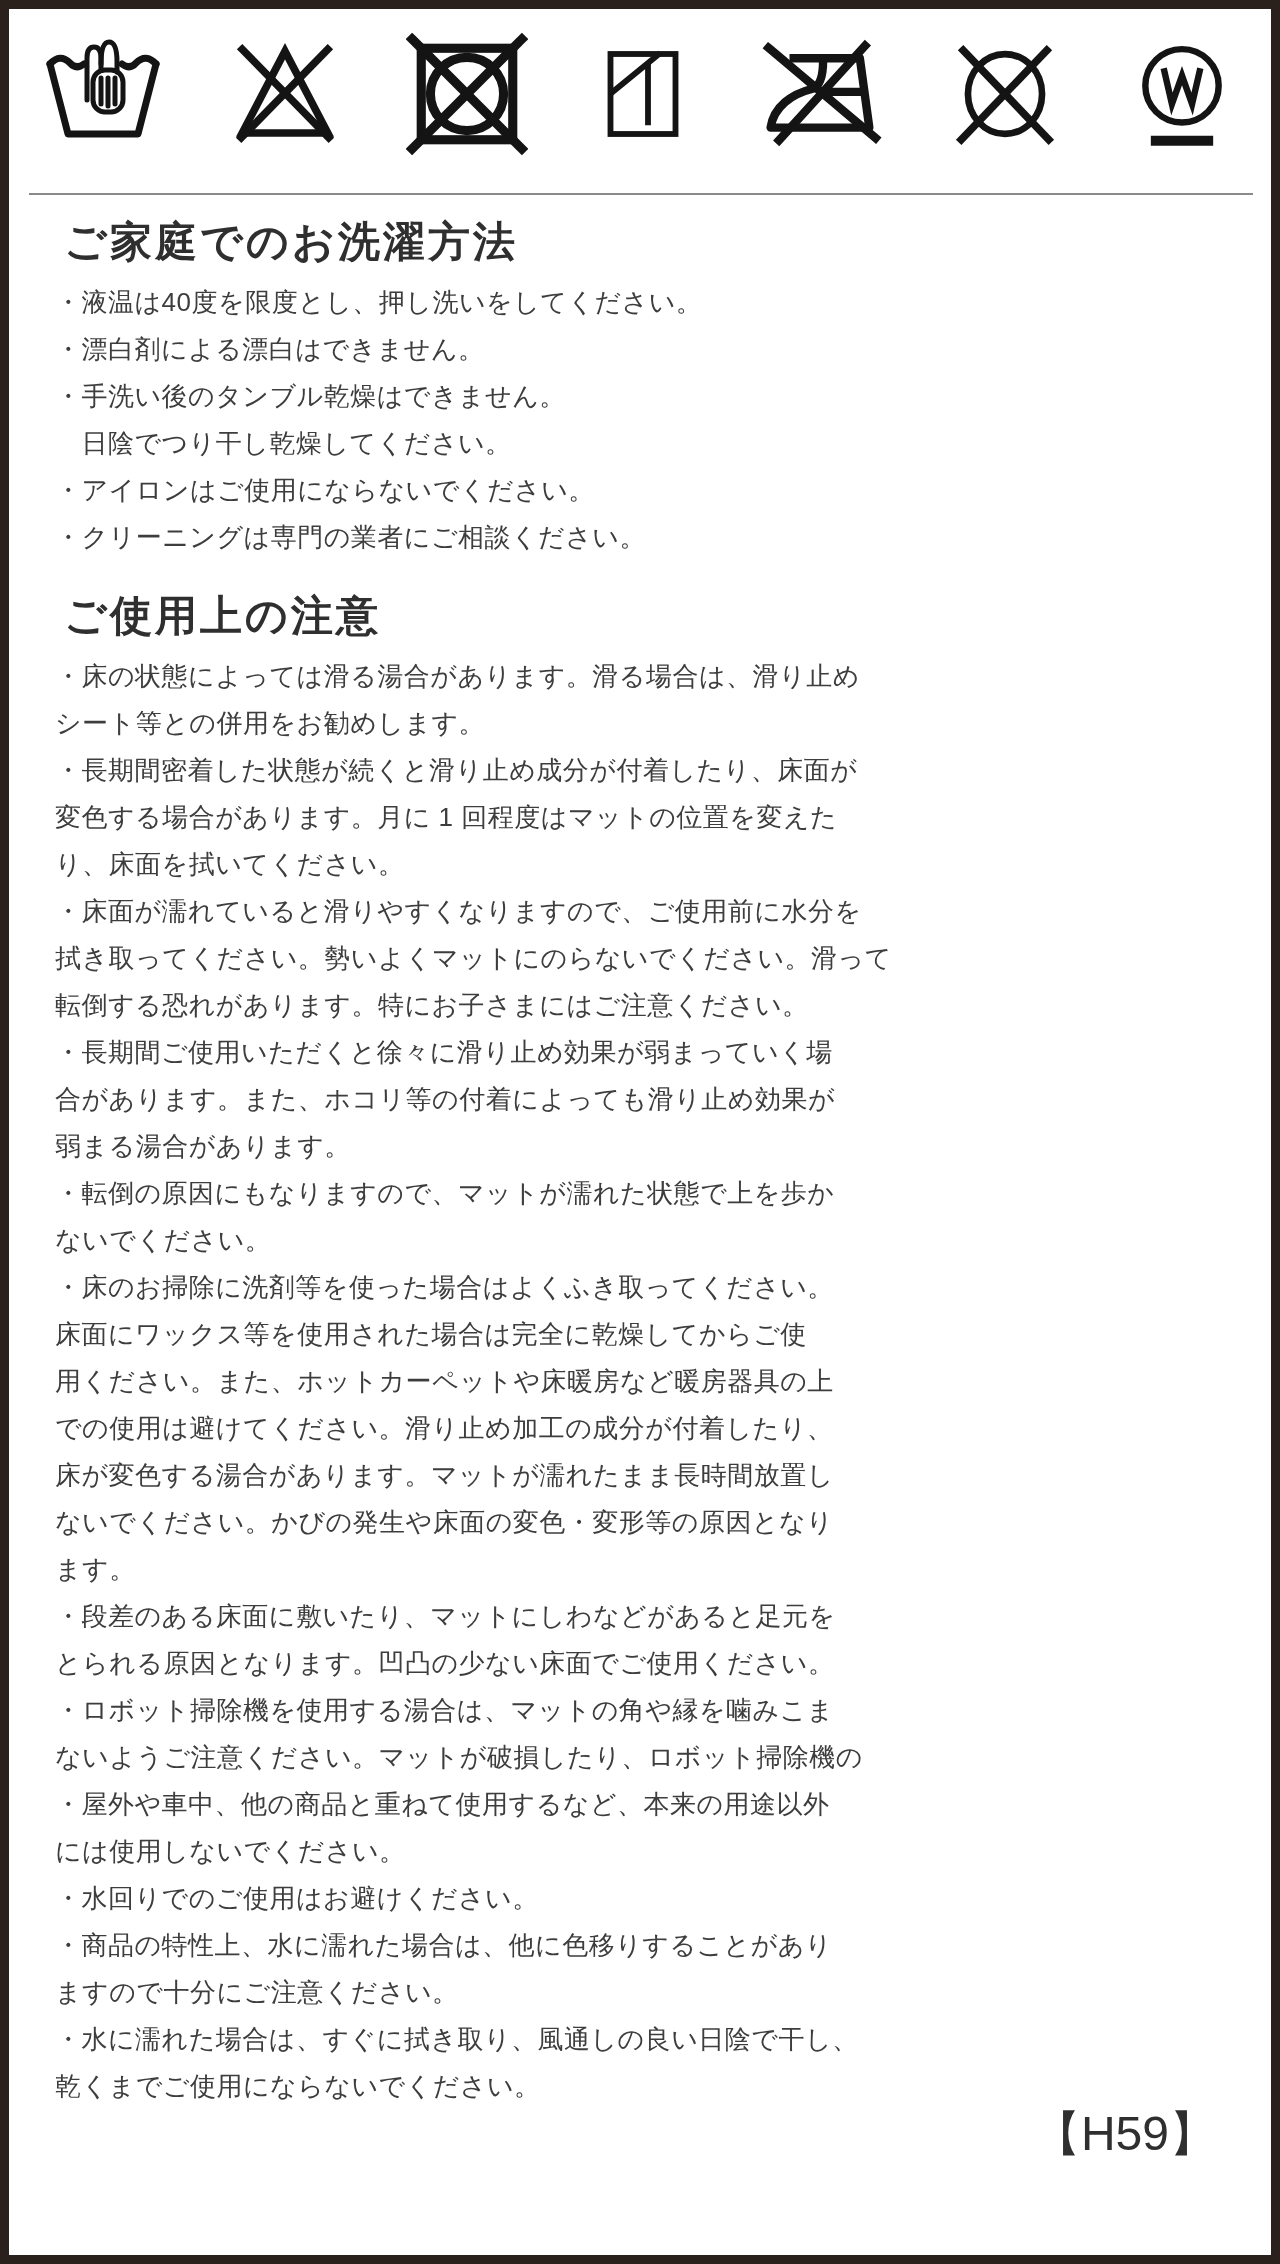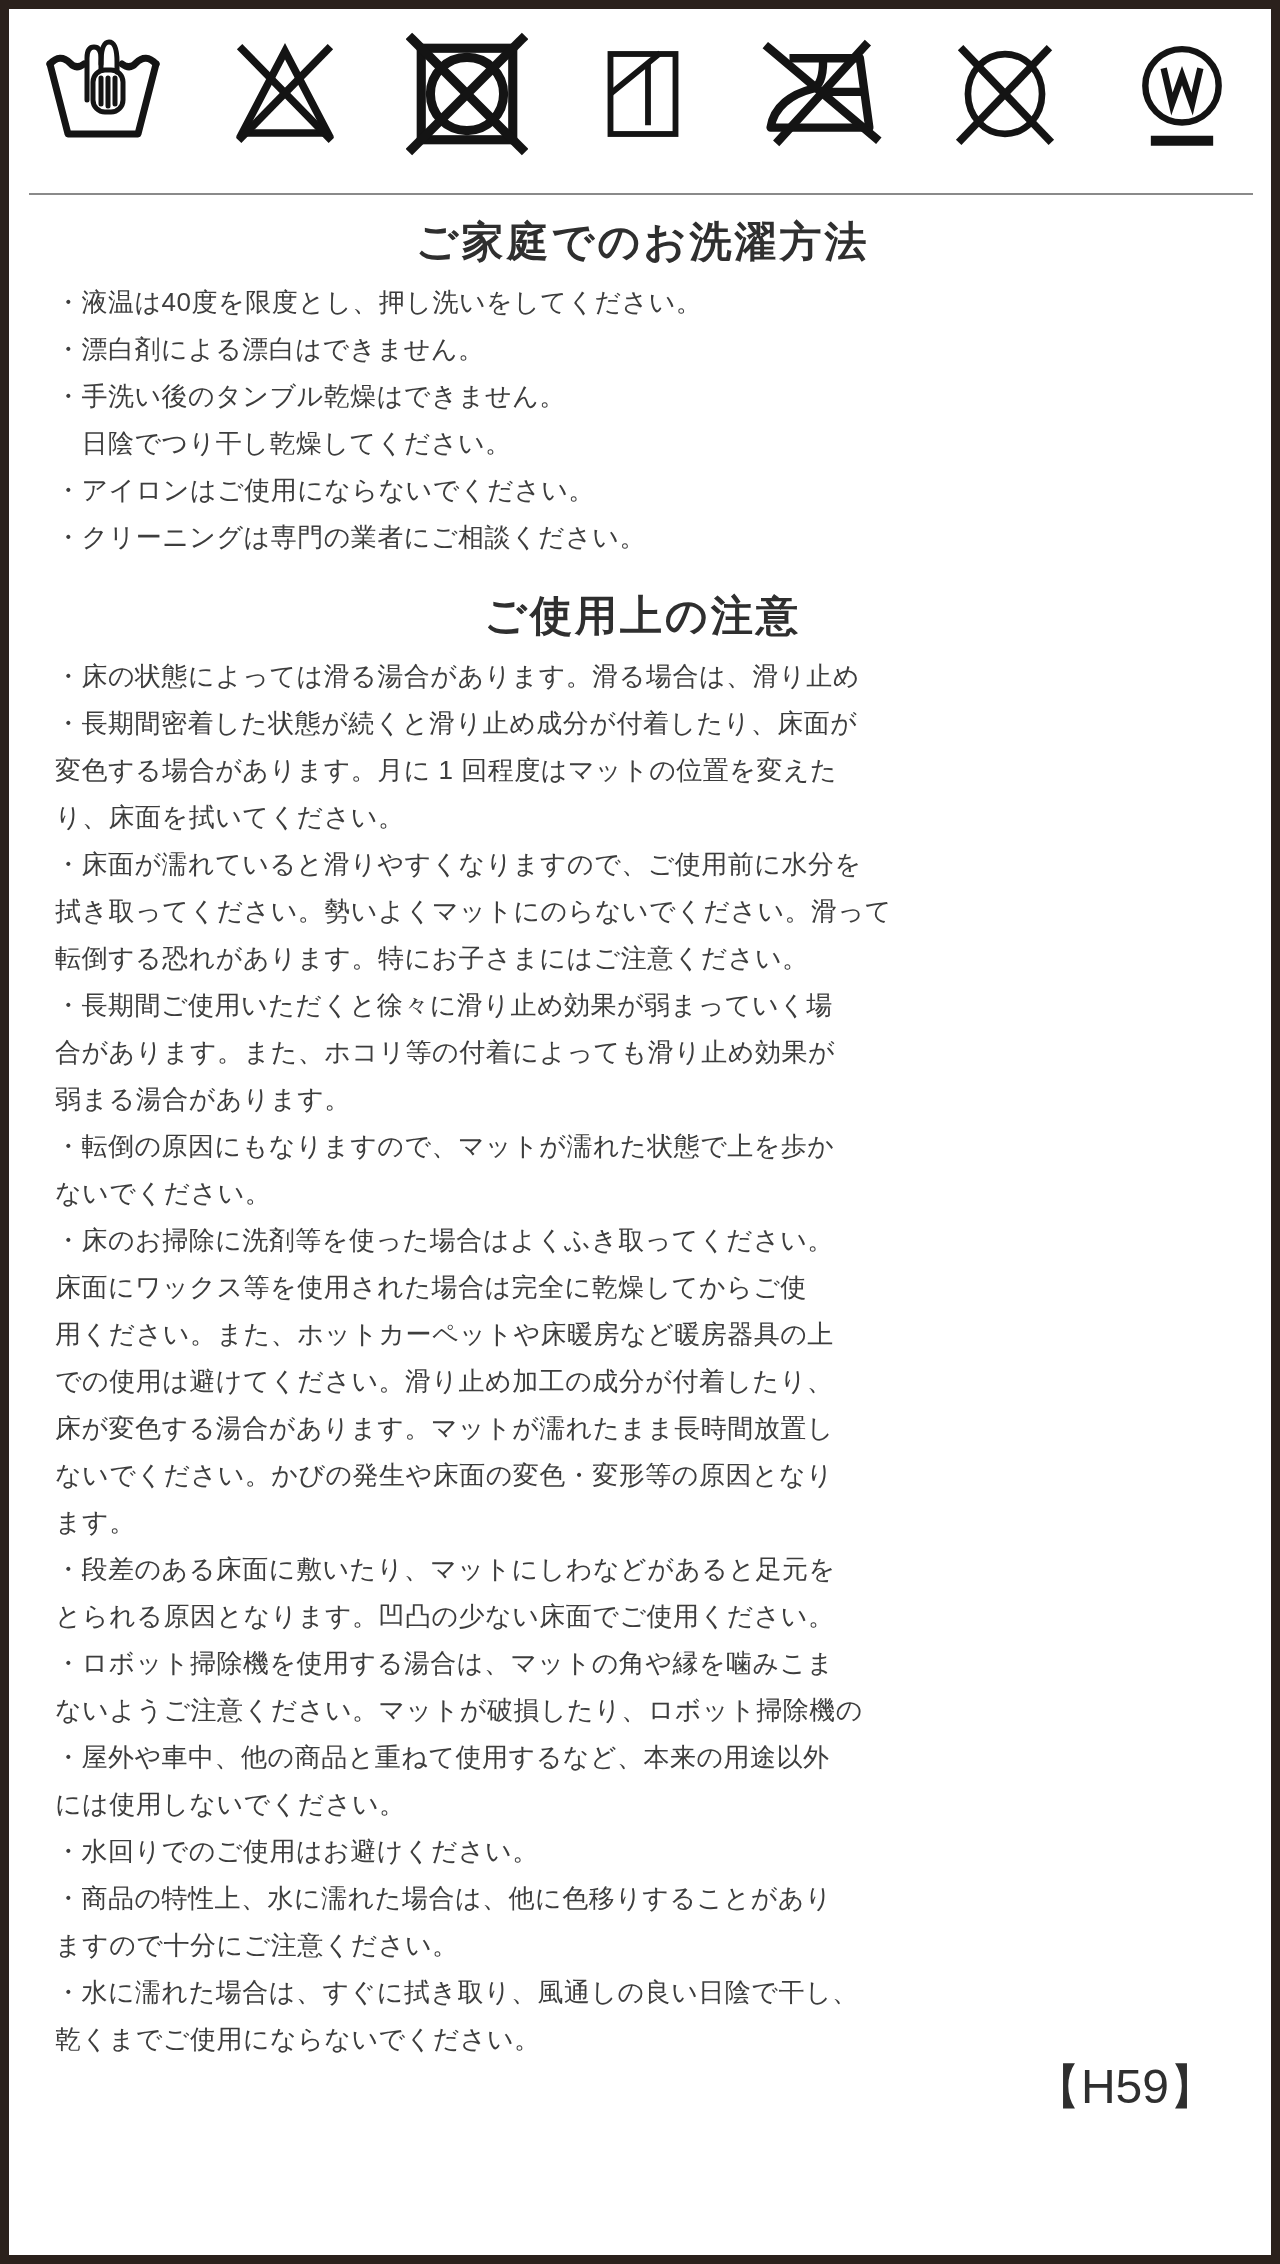--- a/index.html
+++ b/index.html
@@ -25,21 +25,20 @@
     margin:36px 18px 0 20px;
   }
   .content{padding:0 50px 0 46px;}
   .section-heading{
     font-size:42px;
     line-height:50px;
     font-weight:600;
     letter-spacing:3px;
     color:#2f2f2f;
     margin:22px 0 12px 9px;
-    text-align:center;
   }
   .caution .section-heading{margin-top:30px;}
   .section-body .line{
     font-size:26px;
     line-height:47px;
     letter-spacing:0.5px;
     color:#3d3d3d;
     white-space:pre;
   }
   .footer-code{
@@ -153,20 +152,21 @@
           <div class="line">　日陰でつり干し乾燥してください。</div>
           <div class="line">・アイロンはご使用にならないでください。</div>
           <div class="line">・クリーニングは専門の業者にご相談ください。</div>
         </div>
     </section>
 
     <section class="caution">
       <h2 class="section-heading">ご使用上の注意</h2>
       <div class="section-body">
           <div class="line">・床の状態によっては滑る湯合があります。滑る場合は、滑り止め</div>
+          <div class="line">シート等との併用をお勧めします。</div>
           <div class="line">・長期間密着した状態が続くと滑り止め成分が付着したり、床面が</div>
           <div class="line">変色する場合があります。月に 1 回程度はマットの位置を変えた</div>
           <div class="line">り、床面を拭いてください。</div>
           <div class="line">・床面が濡れていると滑りやすくなりますので、ご使用前に水分を</div>
           <div class="line">拭き取ってください。勢いよくマットにのらないでください。滑って</div>
           <div class="line">転倒する恐れがあります。特にお子さまにはご注意ください。</div>
           <div class="line">・長期間ご使用いただくと徐々に滑り止め効果が弱まっていく場</div>
           <div class="line">合があります。また、ホコリ等の付着によっても滑り止め効果が</div>
           <div class="line">弱まる湯合があります。</div>
           <div class="line">・転倒の原因にもなりますので、マットが濡れた状態で上を歩か</div>

